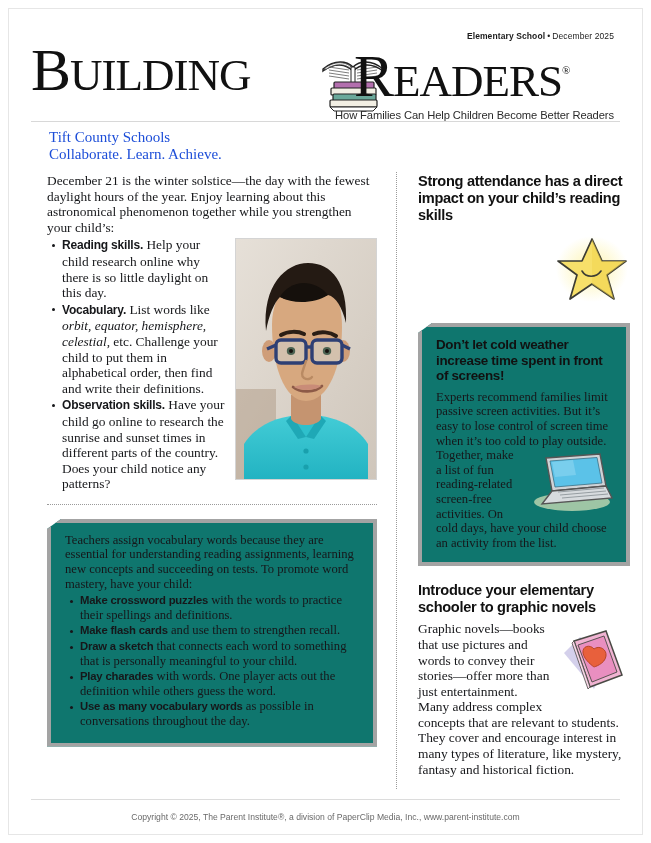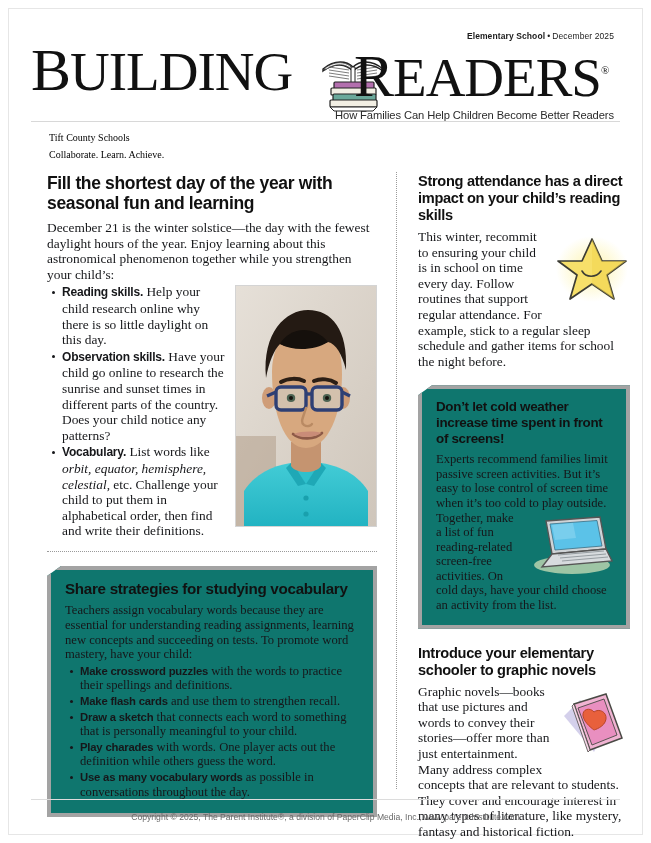--- a/index.html
+++ b/index.html
@@ -23,36 +23,36 @@
 
   .masthead{
     position:absolute;left:22px;top:30px;width:600px;height:62px;
   }
   .mast-word{
     position:absolute;top:0;font-family:"Liberation Serif",serif;
     font-weight:400;font-size:60px;line-height:62px;color:#111;
     letter-spacing:-1px;
   }
   .mast-word .cap{font-size:60px;}
-  .mast-word .sc{font-size:55px;}
+  .mast-word .sc{font-size:45px;}
   .mast-left{left:0;}
   .mast-right{left:323px;}
   .reg{font-size:11px;vertical-align:22px;letter-spacing:0;}
 
   .booklogo{position:absolute;left:286px;top:2px;width:74px;height:72px;}
   .tagline{
     position:absolute;right:28px;top:100px;font-family:"Liberation Sans",sans-serif;
     font-size:11.2px;color:#2b2b2b;white-space:nowrap;letter-spacing:-.1px;margin-left:45px;
   }
   .rule{
     position:absolute;left:22px;right:22px;top:112px;height:1px;background:#d8d8d8;
   }
 
   .school{
-    position:absolute;left:40px;top:120px;font-size:10px;line-height:17px;color:#000000;
+    position:absolute;left:40px;top:120px;font-size:15px;line-height:17px;color:#1d4ed8;
   }
 
   
   .col-left{position:absolute;left:38px;top:164px;width:330px;}
   .col-right{position:absolute;left:409px;top:164px;width:212px;}
   .vrule{
     position:absolute;left:387px;top:163px;width:0;height:617px;
     border-left:1px dotted #9a9a9a;
   }
 
@@ -174,21 +174,20 @@
   <div class="school">
     <div>Tift County Schools</div>
     <div>Collaborate. Learn. Achieve.</div>
   </div>
 
   <div class="vrule"></div>
 
   <div class="col-left">
 
     <div>
-      <h2 class="head">Fill the shortest day of the year with seasonal fun and learning</h2>
 
       <p class="body">December 21 is the winter solstice—the day with the fewest daylight hours of the year. Enjoy learning about this astronomical phenomenon together while you strengthen your child’s:</p>
 
       <div class="photo">
         <svg viewBox="0 0 140 240" width="140" height="240">
           <defs>
             <linearGradient id="bgph" x1="0" y1="0" x2="1" y2="1">
               <stop offset="0%" stop-color="#e6e0d8"></stop>
                   <stop offset="100%" stop-color="#cfc6bb"></stop>
             </linearGradient>
@@ -233,32 +232,31 @@
           <circle cx="91" cy="112" r="2" fill="#16120e"></circle>
 
           <path d="M70 122 C67 132 64 136 68 139 C71 141 75 140 76 138" stroke="#b98a63" stroke-width="2.4" fill="none" stroke-linecap="round"></path>
           <path d="M57 148 C64 154 79 154 86 147" stroke="#8d5a47" stroke-width="2.6" fill="none" stroke-linecap="round"></path>
           <path d="M58 148 C65 145 79 145 85 147 C79 152 64 152 58 148 Z" fill="#c98c78"></path>
         </svg>
       </div>
 
       <ul class="bul">
         <li><span class="lead">Reading skills.</span><span> Help your child research online why there is so little daylight on this day.</span></li>
+        <li><span class="lead">Vocabulary.</span><span> List words like </span><span class="ital">orbit, equator, hemisphere, celestial</span><span>, etc. Challenge your child to put them in alphabetical order, then find and write their definitions.</span></li>
         <li><span class="lead">Observation skills.</span><span> Have your child go online to research the sunrise and sunset times in different parts of the country. Does your child notice any patterns?</span></li>
-        <li><span class="lead">Vocabulary.</span><span> List words like </span><span class="ital">orbit, equator, hemisphere, celestial</span><span>, etc. Challenge your child to put them in alphabetical order, then find and write their definitions.</span></li>
       </ul>
       <div class="clearfix"></div>
     </div>
 
     <div class="hdots"></div>
 
     <div class="nbox-wrap" style="margin-top:14px;">
       <div class="nbox">
         <div class="inner">
-          <h3>Share strategies for studying vocabulary</h3>
           <p>Teachers assign vocabulary words because they are essential for understanding reading assignments, learning new concepts and succeeding on tests. To promote word mastery, have your child:</p>
           <ul class="bul">
             <li><span class="lead">Make crossword puzzles</span><span> with the words to practice their spellings and definitions.</span></li>
             <li><span class="lead">Make flash cards</span><span> and use them to strengthen recall.</span></li>
             <li><span class="lead">Draw a sketch</span><span> that connects each word to something that is personally meaningful to your child.</span></li>
             <li><span class="lead">Play charades</span><span> with words. One player acts out the definition while others guess the word.</span></li>
             <li><span class="lead">Use as many vocabulary words</span><span> as possible in conversations throughout the day.</span></li>
           </ul>
         </div>
       </div>
@@ -276,21 +274,20 @@
               <stop offset="0%" stop-color="#fdf3a8" stop-opacity=".95"></stop>
               <stop offset="100%" stop-color="#fdf3a8" stop-opacity="0"></stop>
             </radialGradient>
           </defs>
           <ellipse cx="40" cy="38" rx="36" ry="33" fill="url(#glow)"></ellipse>
           <path d="M40 8 L50 30 L74 30 L55 44 L62 68 L40 53 L18 68 L25 44 L6 30 L30 30 Z" fill="#f7e06a" stroke="#3c3c34" stroke-width="1.7" stroke-linejoin="round"></path>
           <path d="M40 8 L50 30 L74 30 L55 44 L62 68 L40 53 Z" fill="#f3d64f" opacity=".55"></path>
           <path d="M30 40 C34 47 44 47 49 40" stroke="#3c3c34" stroke-width="1.6" fill="none" stroke-linecap="round"></path>
         </svg>
       </div>
-      <p class="body">This winter, recommit to ensuring your child is in school on time every day. Follow routines that support regular attendance. For example, stick to a regular sleep schedule and gather items for school the night before.</p>
       <div class="clearfix"></div>
     </div>
 
     <div class="nbox-wrap" style="margin-top:16px;">
       <div class="nbox">
         <div class="inner">
           <h3 class="sm">Don’t let cold weather increase time spent in front of screens!</h3>
           <p>Experts recommend families limit passive screen activities. But it’s easy to lose control of screen time when it’s too cold to play outside.</p>
           <div class="art-laptop">
             <svg viewBox="0 0 86 62" width="86" height="62">

